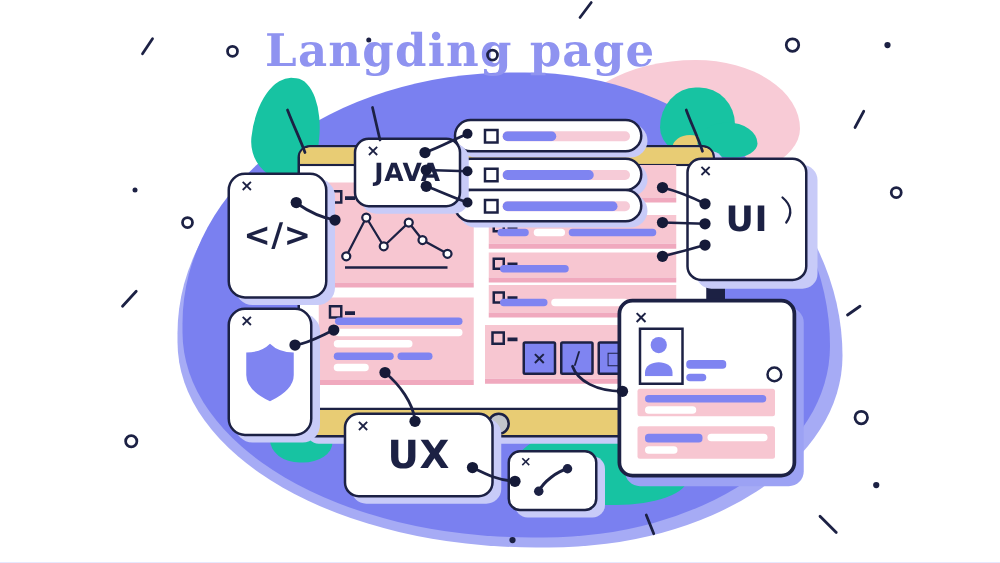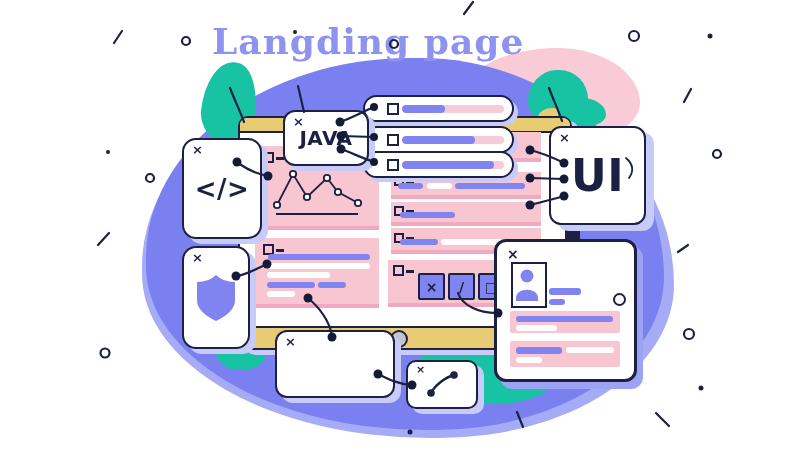--- a/index.html
+++ b/index.html
@@ -186,25 +186,26 @@
     </svg>
   </div>
 
   <div class="card" style="left:283px;top:110px;width:82px;height:52px;">
     <span class="close">×</span>
     <span class="big-label" style="font-size:20px;">JAVA</span>
   </div>
 
   <div class="card" style="left:549px;top:126px;width:93px;height:95px;box-shadow:8px 6px 0 #C8CBF8;">
     <span class="close">×</span>
-    <span class="big-label" style="font-size:44px;">UI</span>
+    <span class="big-label" style="font-size:28px;">UI</span>
   </div>
 
   <div class="card" style="left:275px;top:330px;width:116px;height:64px;">
     <span class="close">×</span>
+    <span class="big-label" style="font-size:31px;">UX</span>
   </div>
 
   <div class="card" style="left:406px;top:360px;width:68px;height:45px;border-radius:10px;">
     <span class="close" style="font-size:11px;top:2px;">×</span>
     <svg width="68" height="45" viewBox="0 0 68 45" style="position:absolute;left:0;top:0;">
       <path d="M23 31 C27 23 38 15 46 13" fill="none" stroke="#1C2144" stroke-width="2.4" stroke-linecap="round"></path>
       <circle cx="23" cy="31" r="3.8" fill="#1C2144"></circle>
       <circle cx="46" cy="13" r="3.8" fill="#1C2144"></circle>
     </svg>
   </div>

